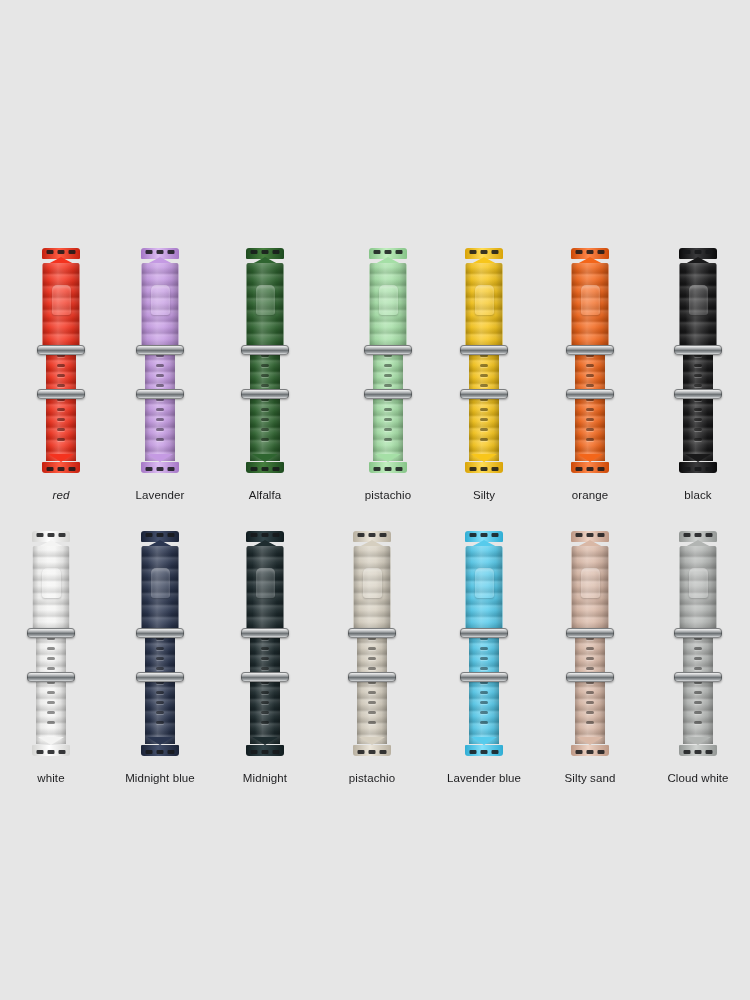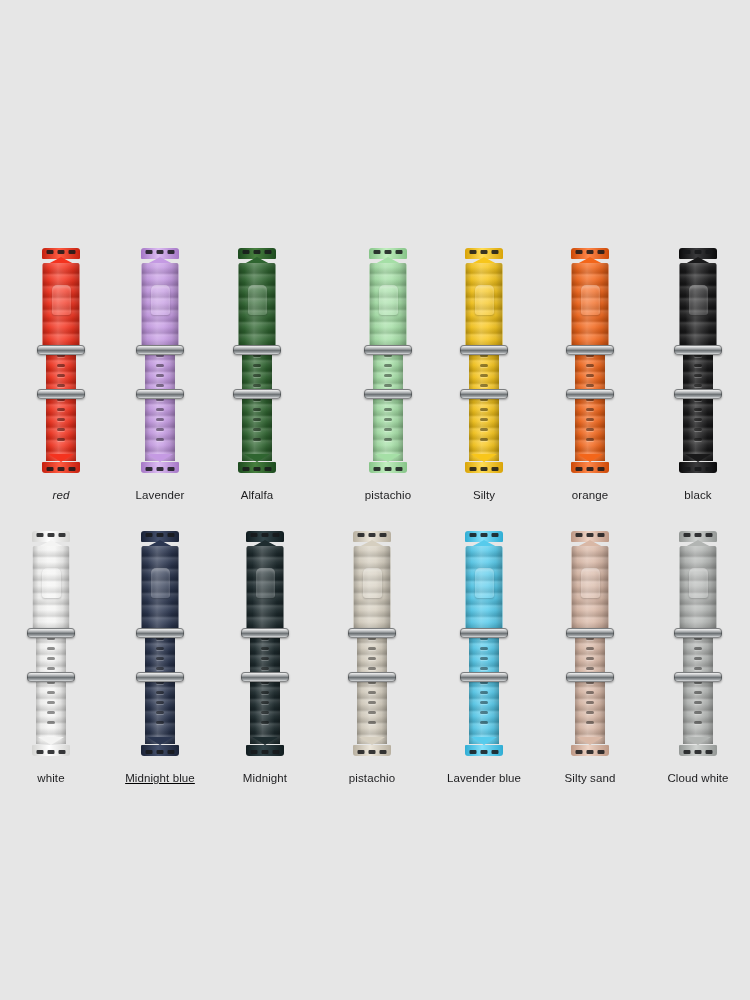--- a/index.html
+++ b/index.html
@@ -331,21 +331,21 @@
       <div class="lug-bottom" style="background:linear-gradient(to right, #a577c6, #dcbcf2 45%, #a577c6)">
         <div class="slots">
               <i></i>
               <i></i>
               <i></i>
             </div>
       </div>
     </div>
         <div class="caption">Lavender</div>
       </div>
-      <div class="swatch-cell" style="position: absolute; left: 209px; width: 96px;">
+      <div class="swatch-cell" style="position: absolute; left: 217px; width: 96px;">
     <div class="band" style="color:#2f6530">
       <div class="lug-top" style="background:linear-gradient(to right, #1d4a1f, #47803f 45%, #1d4a1f)">
         <div class="slots">
               <i></i>
               <i></i>
               <i></i>
             </div>
       </div>
       <div class="taper-top"></div>
 
@@ -657,21 +657,21 @@
       <div class="lug-bottom" style="background:linear-gradient(to right, #d4d4d2, #ffffff 45%, #d4d4d2)">
         <div class="slots">
               <i></i>
               <i></i>
               <i></i>
             </div>
       </div>
     </div>
         <div class="caption">white</div>
       </div>
-      <div class="swatch-cell" style="position: absolute; left: 112px; width: 96px; text-decoration: underline;">
+      <div class="swatch-cell" style="position: absolute; left: 112px; width: 96px;">
     <div class="band" style="color:#2b3650">
       <div class="lug-top" style="background:linear-gradient(to right, #1a2236, #44506c 45%, #1a2236)">
         <div class="slots">
               <i></i>
               <i></i>
               <i></i>
             </div>
       </div>
       <div class="taper-top"></div>
 

